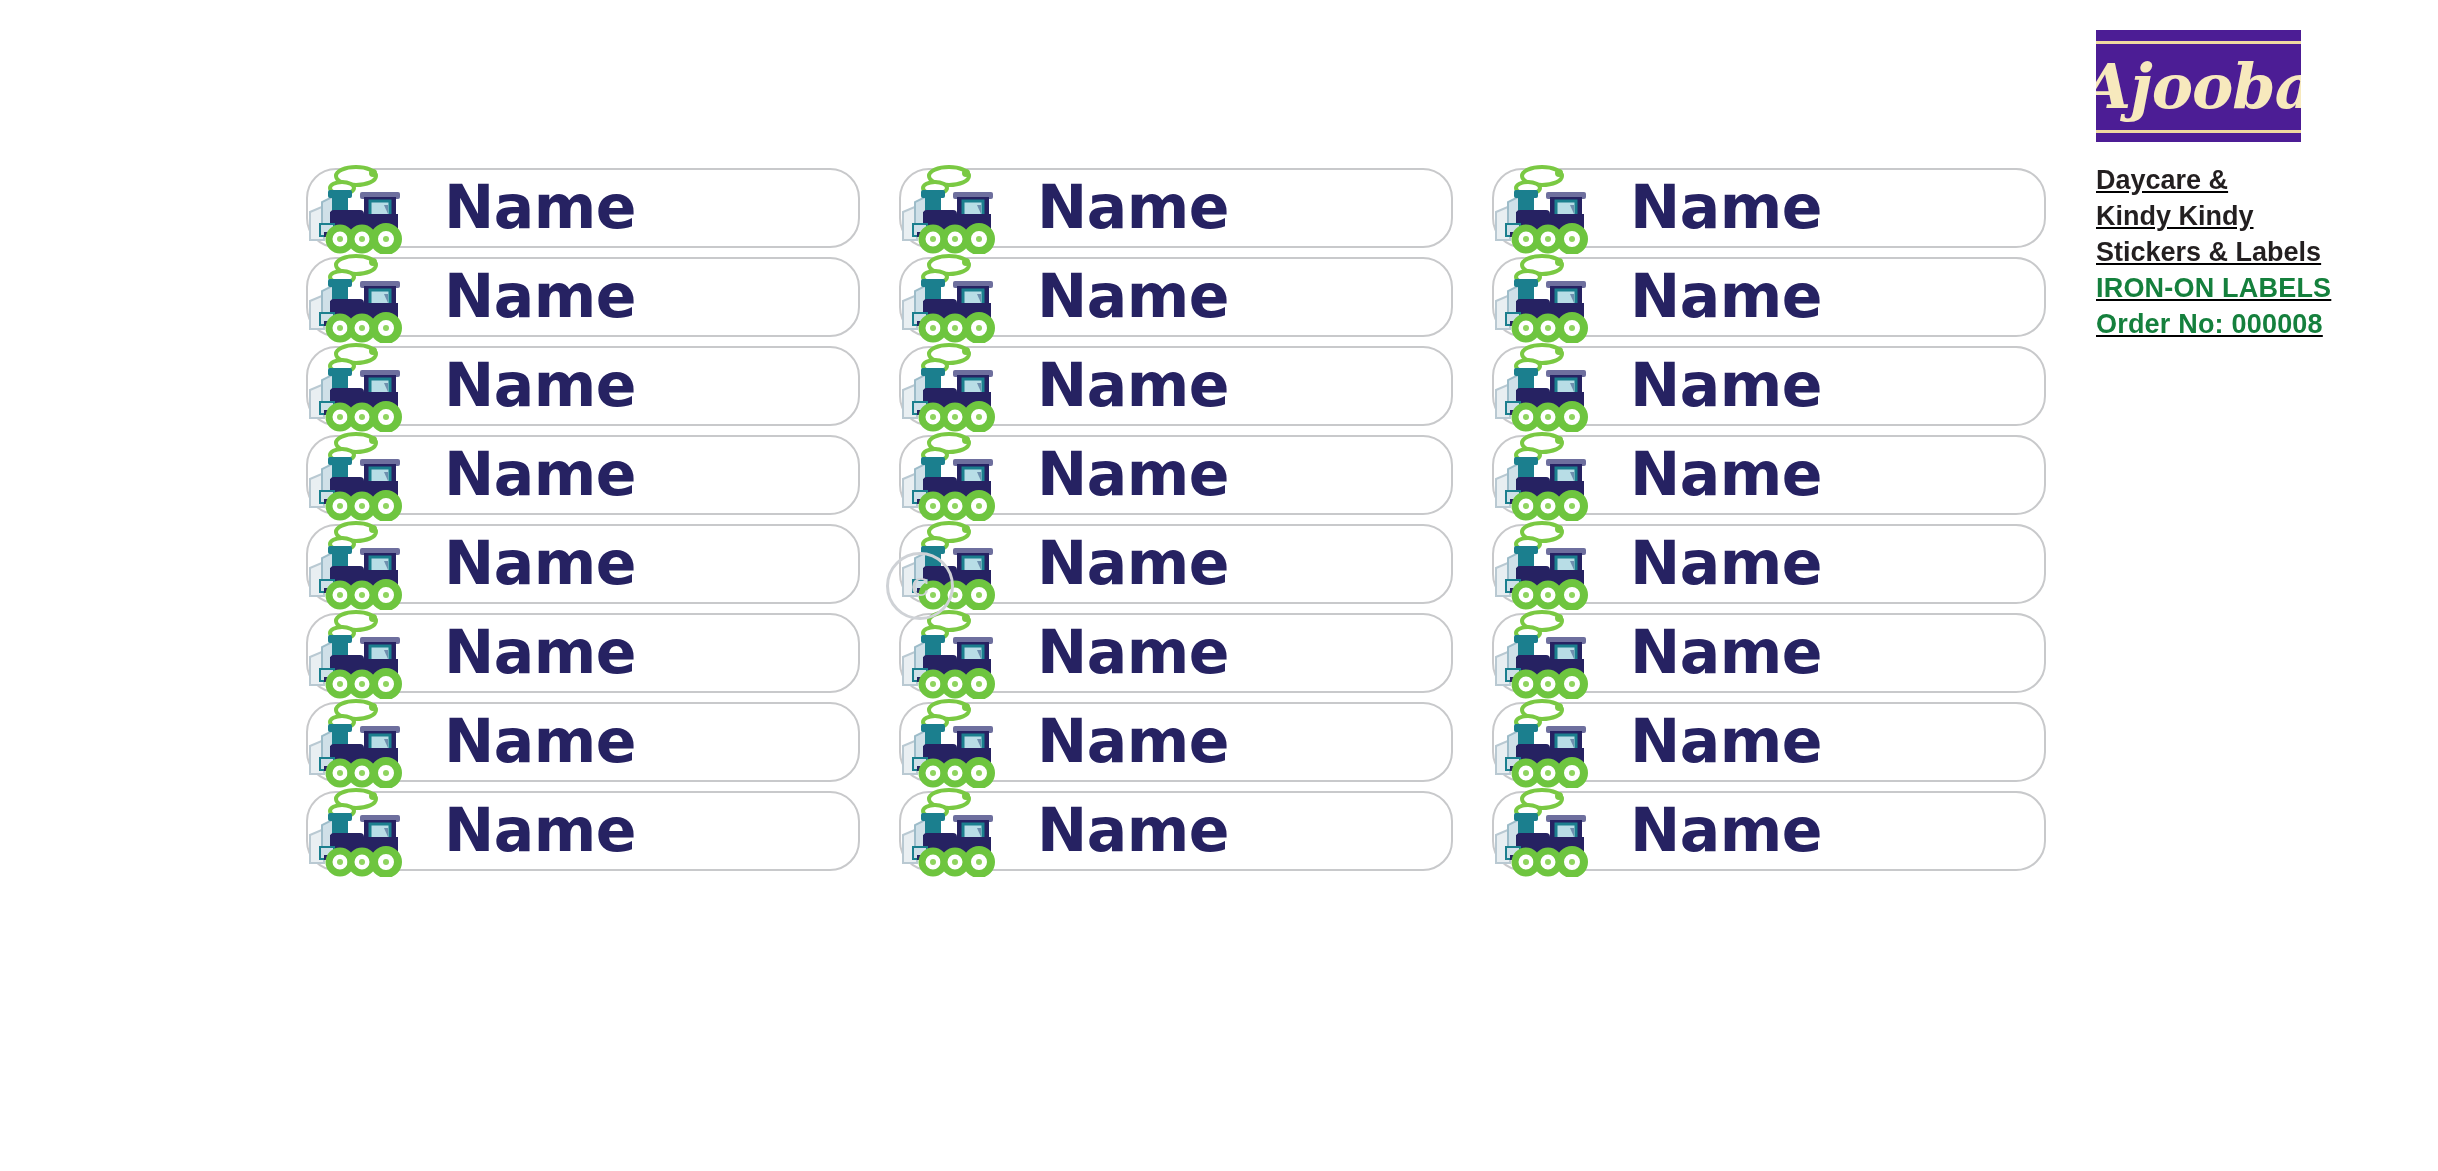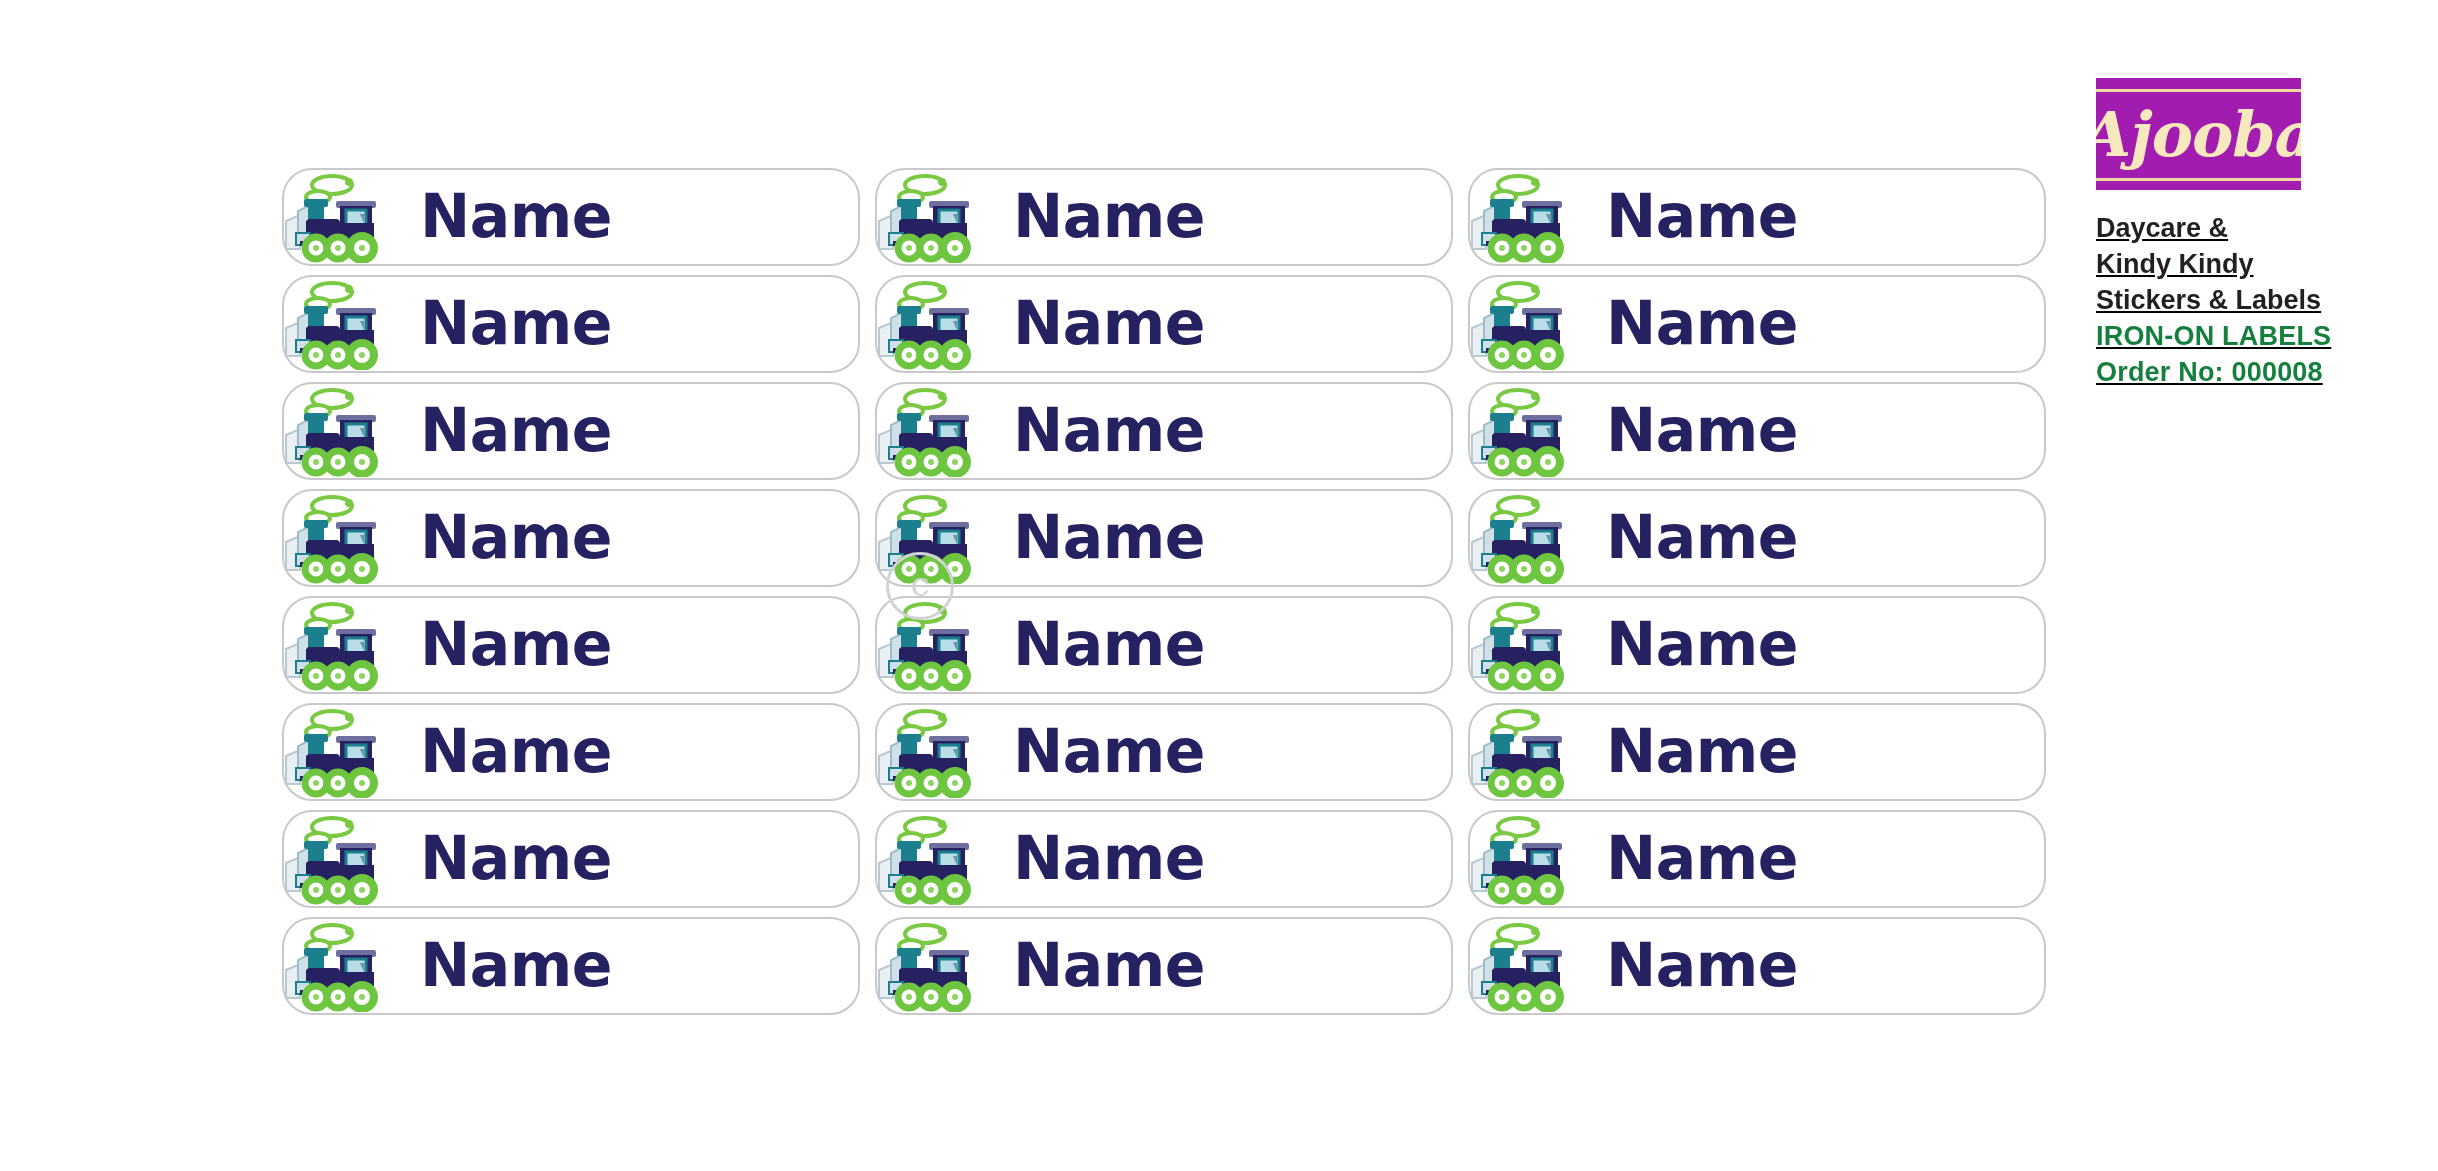--- a/index.html
+++ b/index.html
@@ -29,27 +29,28 @@
     position: absolute;
     top: 0;
   }
   .label-column.col-0 { left: 0px;   width: 578px; }
   .label-column.col-1 { left: 593px; width: 578px; }
   .label-column.col-2 { left: 1186px;width: 578px; }
 
   .name-label {
     position: relative;
     box-sizing: border-box;
-    height: 98px;
+    height: 80px;
     margin-bottom: 9px;
     border: 2px solid #c8c9cb;
     border-radius: 30px;
     background: #ffffff;
     display: flex;
     align-items: center;
+    margin-left: 24px;
   }
 
   
   .train-icon {
     position: absolute;
     left: -4px;
     top: 50%;
     transform: translateY(-50%);
     width: 104px;
     height: 92px;
@@ -116,23 +117,22 @@
   #brand-panel {
     position: absolute;
     left: 2096px;
     top: 30px;
     width: 300px;
   }
   #brand-logo {
     position: relative;
     width: 205px;
     height: 112px;
-    background: #a21caf;
+    background: #4c1d95;
     overflow: hidden;
-    margin-top: 48px;
   }
   #brand-logo .rule-top {
     position: absolute;
     left: 0; right: 0;
     top: 11px;
     height: 3px;
     background: #efd9a0;
   }
   #brand-logo .rule-bottom {
     position: absolute;

